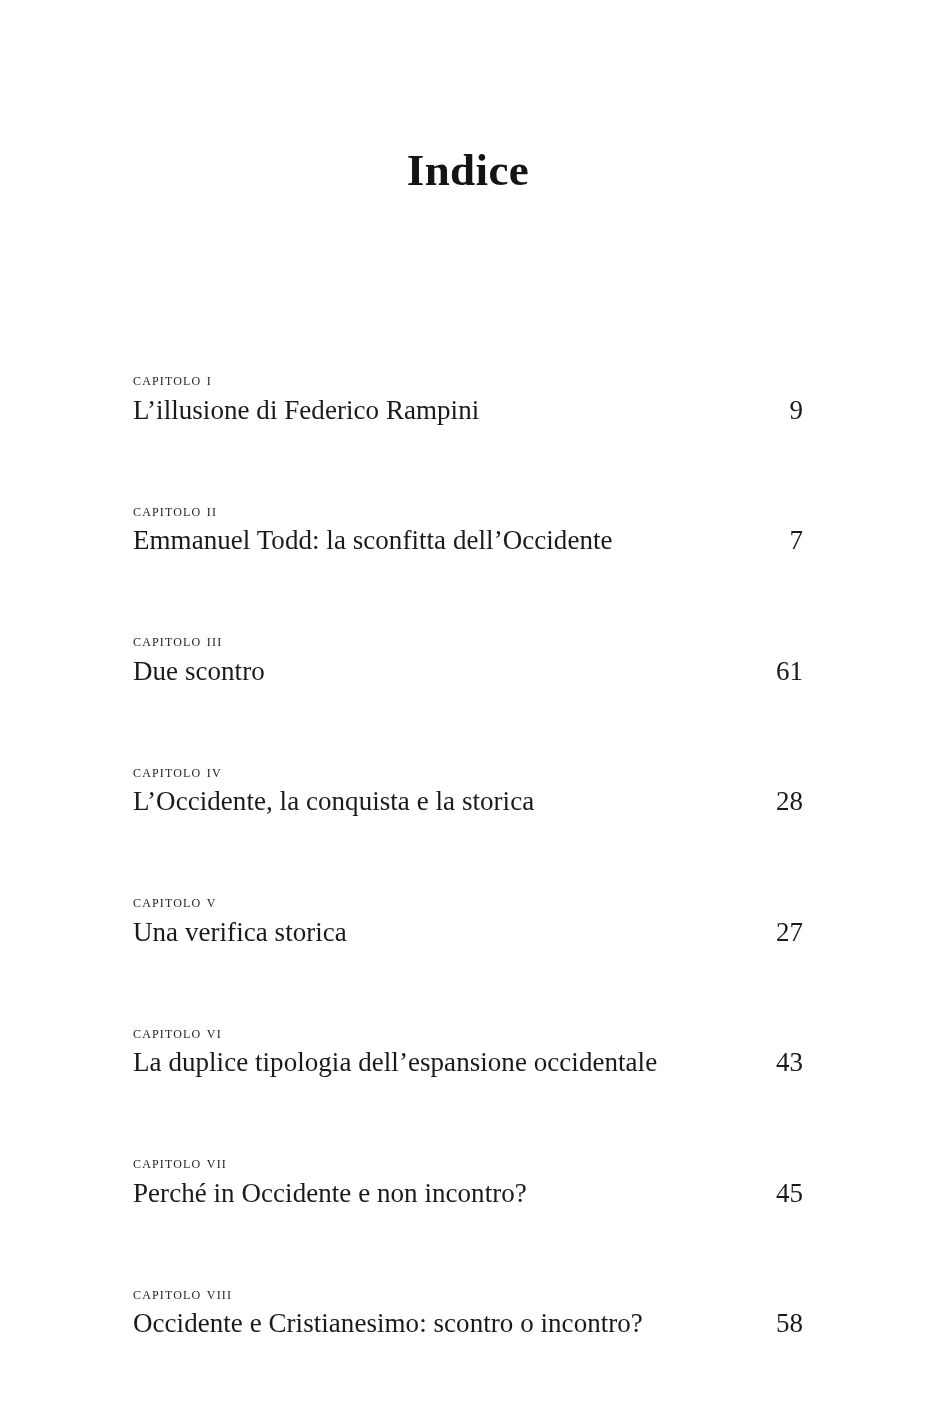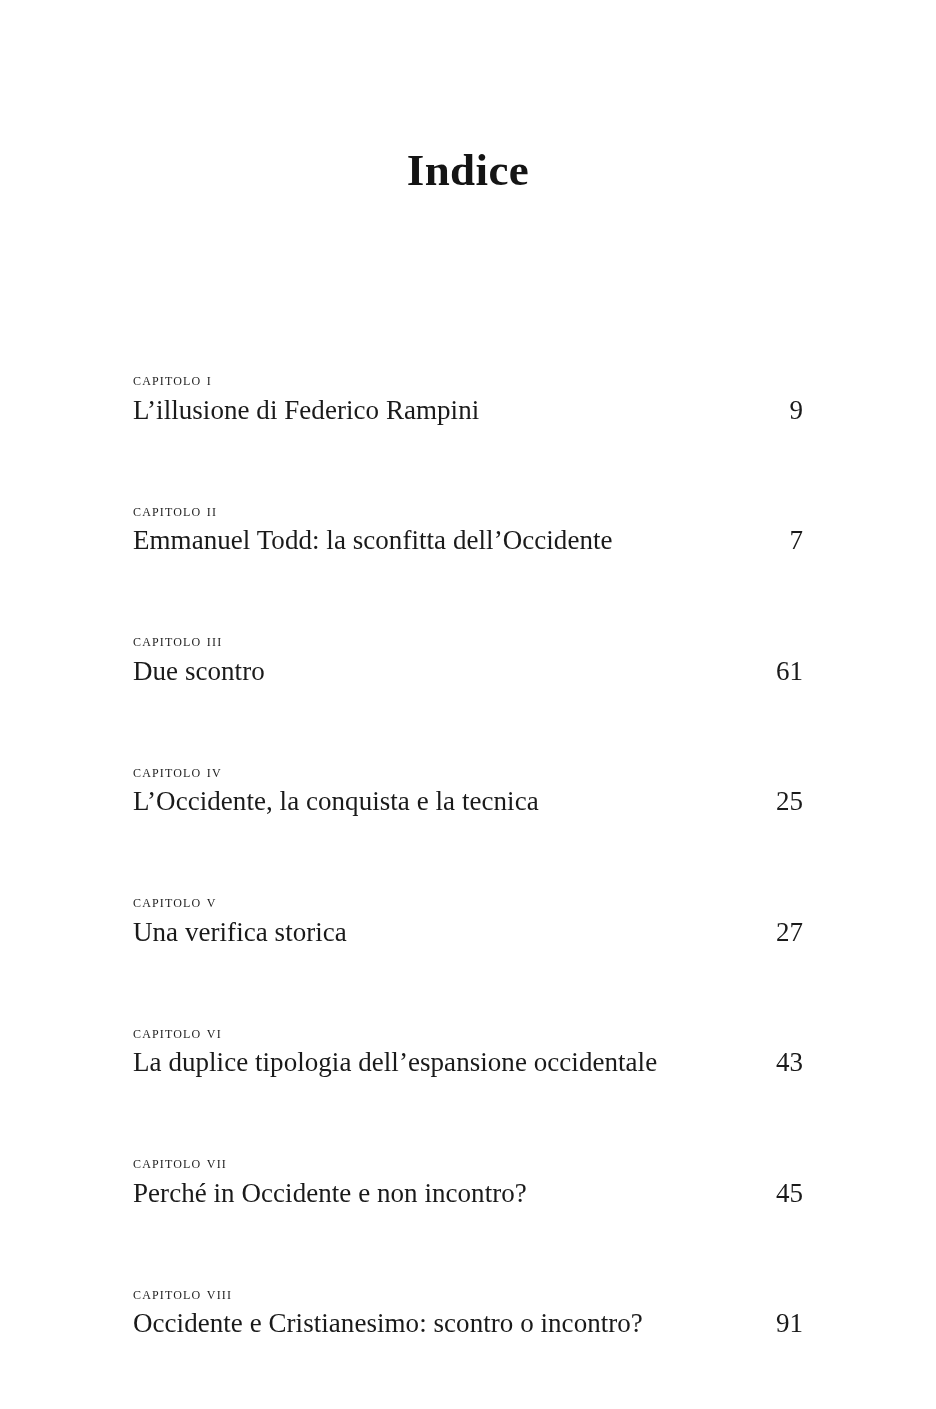--- a/index.html
+++ b/index.html
@@ -123,22 +123,22 @@
       <div class="chapter-label">CAPITOLO III</div>
       <div class="entry-row">
         <span class="entry-title">Due scontro</span>
         <span class="entry-page">61</span>
       </div>
     </div>
 
     <div class="toc-entry">
       <div class="chapter-label">CAPITOLO IV</div>
       <div class="entry-row">
-        <span class="entry-title">L’Occidente, la conquista e la tecnica</span>
-        <span class="entry-page">25</span>
+        <span class="entry-title">L’Occidente, la conquista e la storica</span>
+        <span class="entry-page">28</span>
       </div>
     </div>
 
     <div class="toc-entry">
       <div class="chapter-label">CAPITOLO V</div>
       <div class="entry-row">
         <span class="entry-title">Una verifica storica</span>
         <span class="entry-page">27</span>
       </div>
     </div>
@@ -156,18 +156,18 @@
       <div class="entry-row">
         <span class="entry-title">Perché in Occidente e non incontro?</span>
         <span class="entry-page">45</span>
       </div>
     </div>
 
     <div class="toc-entry">
       <div class="chapter-label">CAPITOLO VIII</div>
       <div class="entry-row">
         <span class="entry-title">Occidente e Cristianesimo: scontro o incontro?</span>
-        <span class="entry-page">91</span>
+        <span class="entry-page">58</span>
       </div>
     </div>
 
   </div>
 </div>
 
 </body></html>

